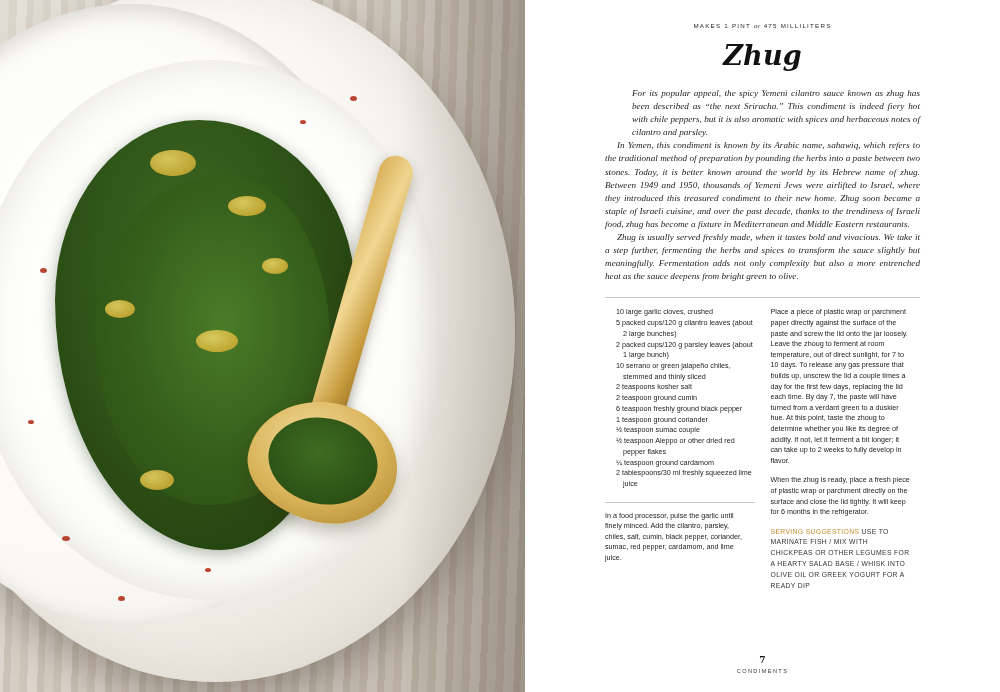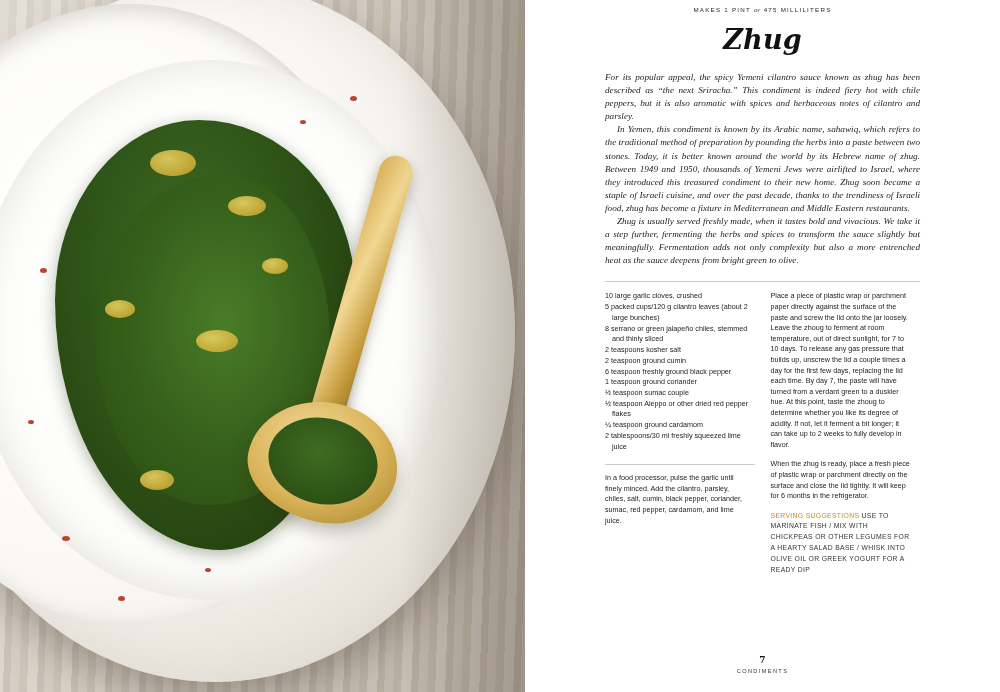--- a/index.html
+++ b/index.html
@@ -160,21 +160,21 @@
   .text-pane {
     position: relative;
     width: 475px;
     height: 692px;
     background: #ffffff;
     color: #1b1b1b;
   }
   .content {
     position: absolute;
     left: 80px;
-    top: 6px;
+    top: 22px;
     width: 315px;
   }
   .kicker {
     font-family: "Liberation Sans", sans-serif;
     font-size: 6.2px;
     letter-spacing: 1.25px;
     text-align: center;
     color: #2a2a2a;
     text-transform: uppercase;
     margin-bottom: 11px;
@@ -196,41 +196,41 @@
   }
   .intro {
     font-family: "Liberation Serif", serif;
     font-style: italic;
     font-size: 9.2px;
     line-height: 13.1px;
     text-align: justify;
     color: #1d1d1d;
   }
   .intro p { margin: 0; text-indent: 12px; }
-  .intro p:first-child { text-indent: 0; }
+  .intro p:first-child { text-indent: 0; margin-left: 27px; }
 
   .rule {
     border: 0;
     border-top: 0.7px solid #c9c9c9;
     margin: 14px 0 9px 0;
   }
   .cols {
     display: flex;
     gap: 16px;
   }
   .col {
     width: 150px;
     font-family: "Liberation Sans", sans-serif;
     font-size: 7.2px;
     line-height: 10.6px;
     color: #222;
   }
   .ingredients {
     list-style: none;
-    margin: 0 0 12px 0;
+    margin: 0 0 12px 11px;
     padding: 0;
   }
   .ingredients li {
     margin: 0 0 0.2px 0;
     padding-left: 7px;
     text-indent: -7px;
   }
   .col p { margin: 0 8px 9px 0; }
   .mid-rule {
     border: 0;
@@ -327,21 +327,22 @@
       </div>
 
       <hr class="rule">
 
       <div class="cols">
 
         <div class="col">
           <ul class="ingredients">
             <li>10 large garlic cloves, crushed</li>
             <li>5 packed cups/120 g cilantro leaves (about 2 large bunches)</li>
-            <li>8 serrano or green jalapeño chiles, stemmed and thinly sliced</li>
+            <li>2 packed cups/120 g parsley leaves (about 1 large bunch)</li>
+            <li>10 serrano or green jalapeño chiles, stemmed and thinly sliced</li>
             <li>2 teaspoons kosher salt</li>
             <li>2 teaspoon ground cumin</li>
             <li>6 teaspoon freshly ground black pepper</li>
             <li>1 teaspoon ground coriander</li>
             <li>½ teaspoon sumac couple</li>
             <li>½ teaspoon Aleppo or other dried red pepper flakes</li>
             <li>¼ teaspoon ground cardamom</li>
             <li>2 tablespoons/30 ml freshly squeezed lime juice</li>
           </ul>
           <hr class="mid-rule">

